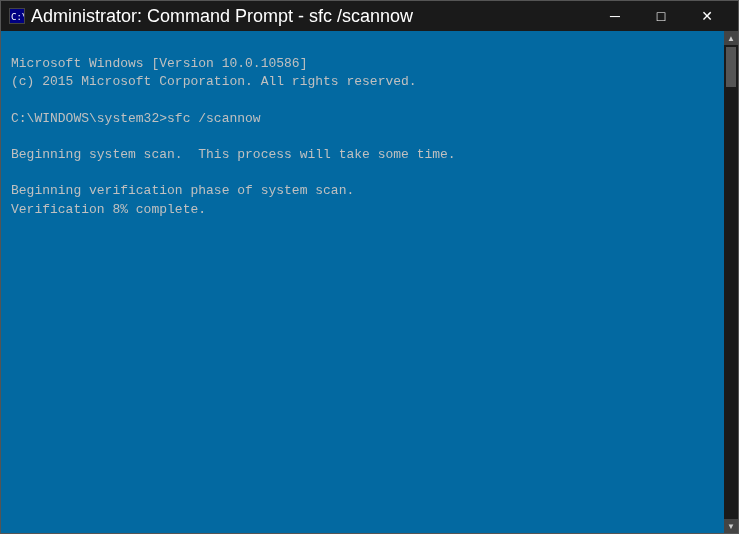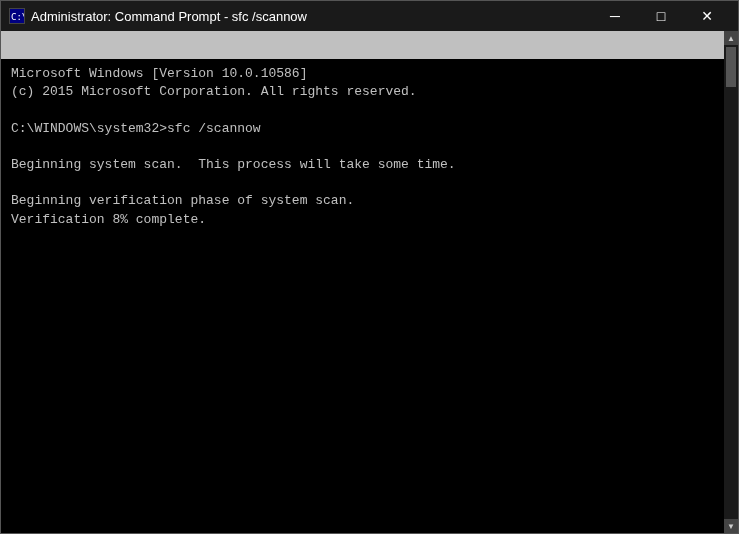--- a/index.html
+++ b/index.html
@@ -51,21 +51,21 @@
       justify-content: center;
     }
 
     .title-bar-icon svg {
       width: 14px;
       height: 14px;
     }
 
     .title-bar-text {
       color: #ffffff;
-      font-size: 13px;
+      font-size: 18px;
       font-family: 'Segoe UI', Arial, sans-serif;
     }
 
     .title-bar-controls {
       display: flex;
       gap: 0;
     }
 
     .title-btn {
       width: 46px;
@@ -141,24 +141,23 @@
 
     .terminal-wrapper {
       flex: 1;
       display: flex;
       overflow: hidden;
       position: relative;
     }
 
     .terminal-content {
       flex: 1;
-      background: #000000;
-      padding: 6px 10px;
+      background: #0369a1;
+      padding: 24px 10px;
       overflow: hidden;
-      margin-top: 28px;
     }
   </style>
 </head>
 <body>
 
 <div class="window">
 
   <div class="title-bar">
     <div class="title-bar-left">
       <div class="title-bar-icon">

